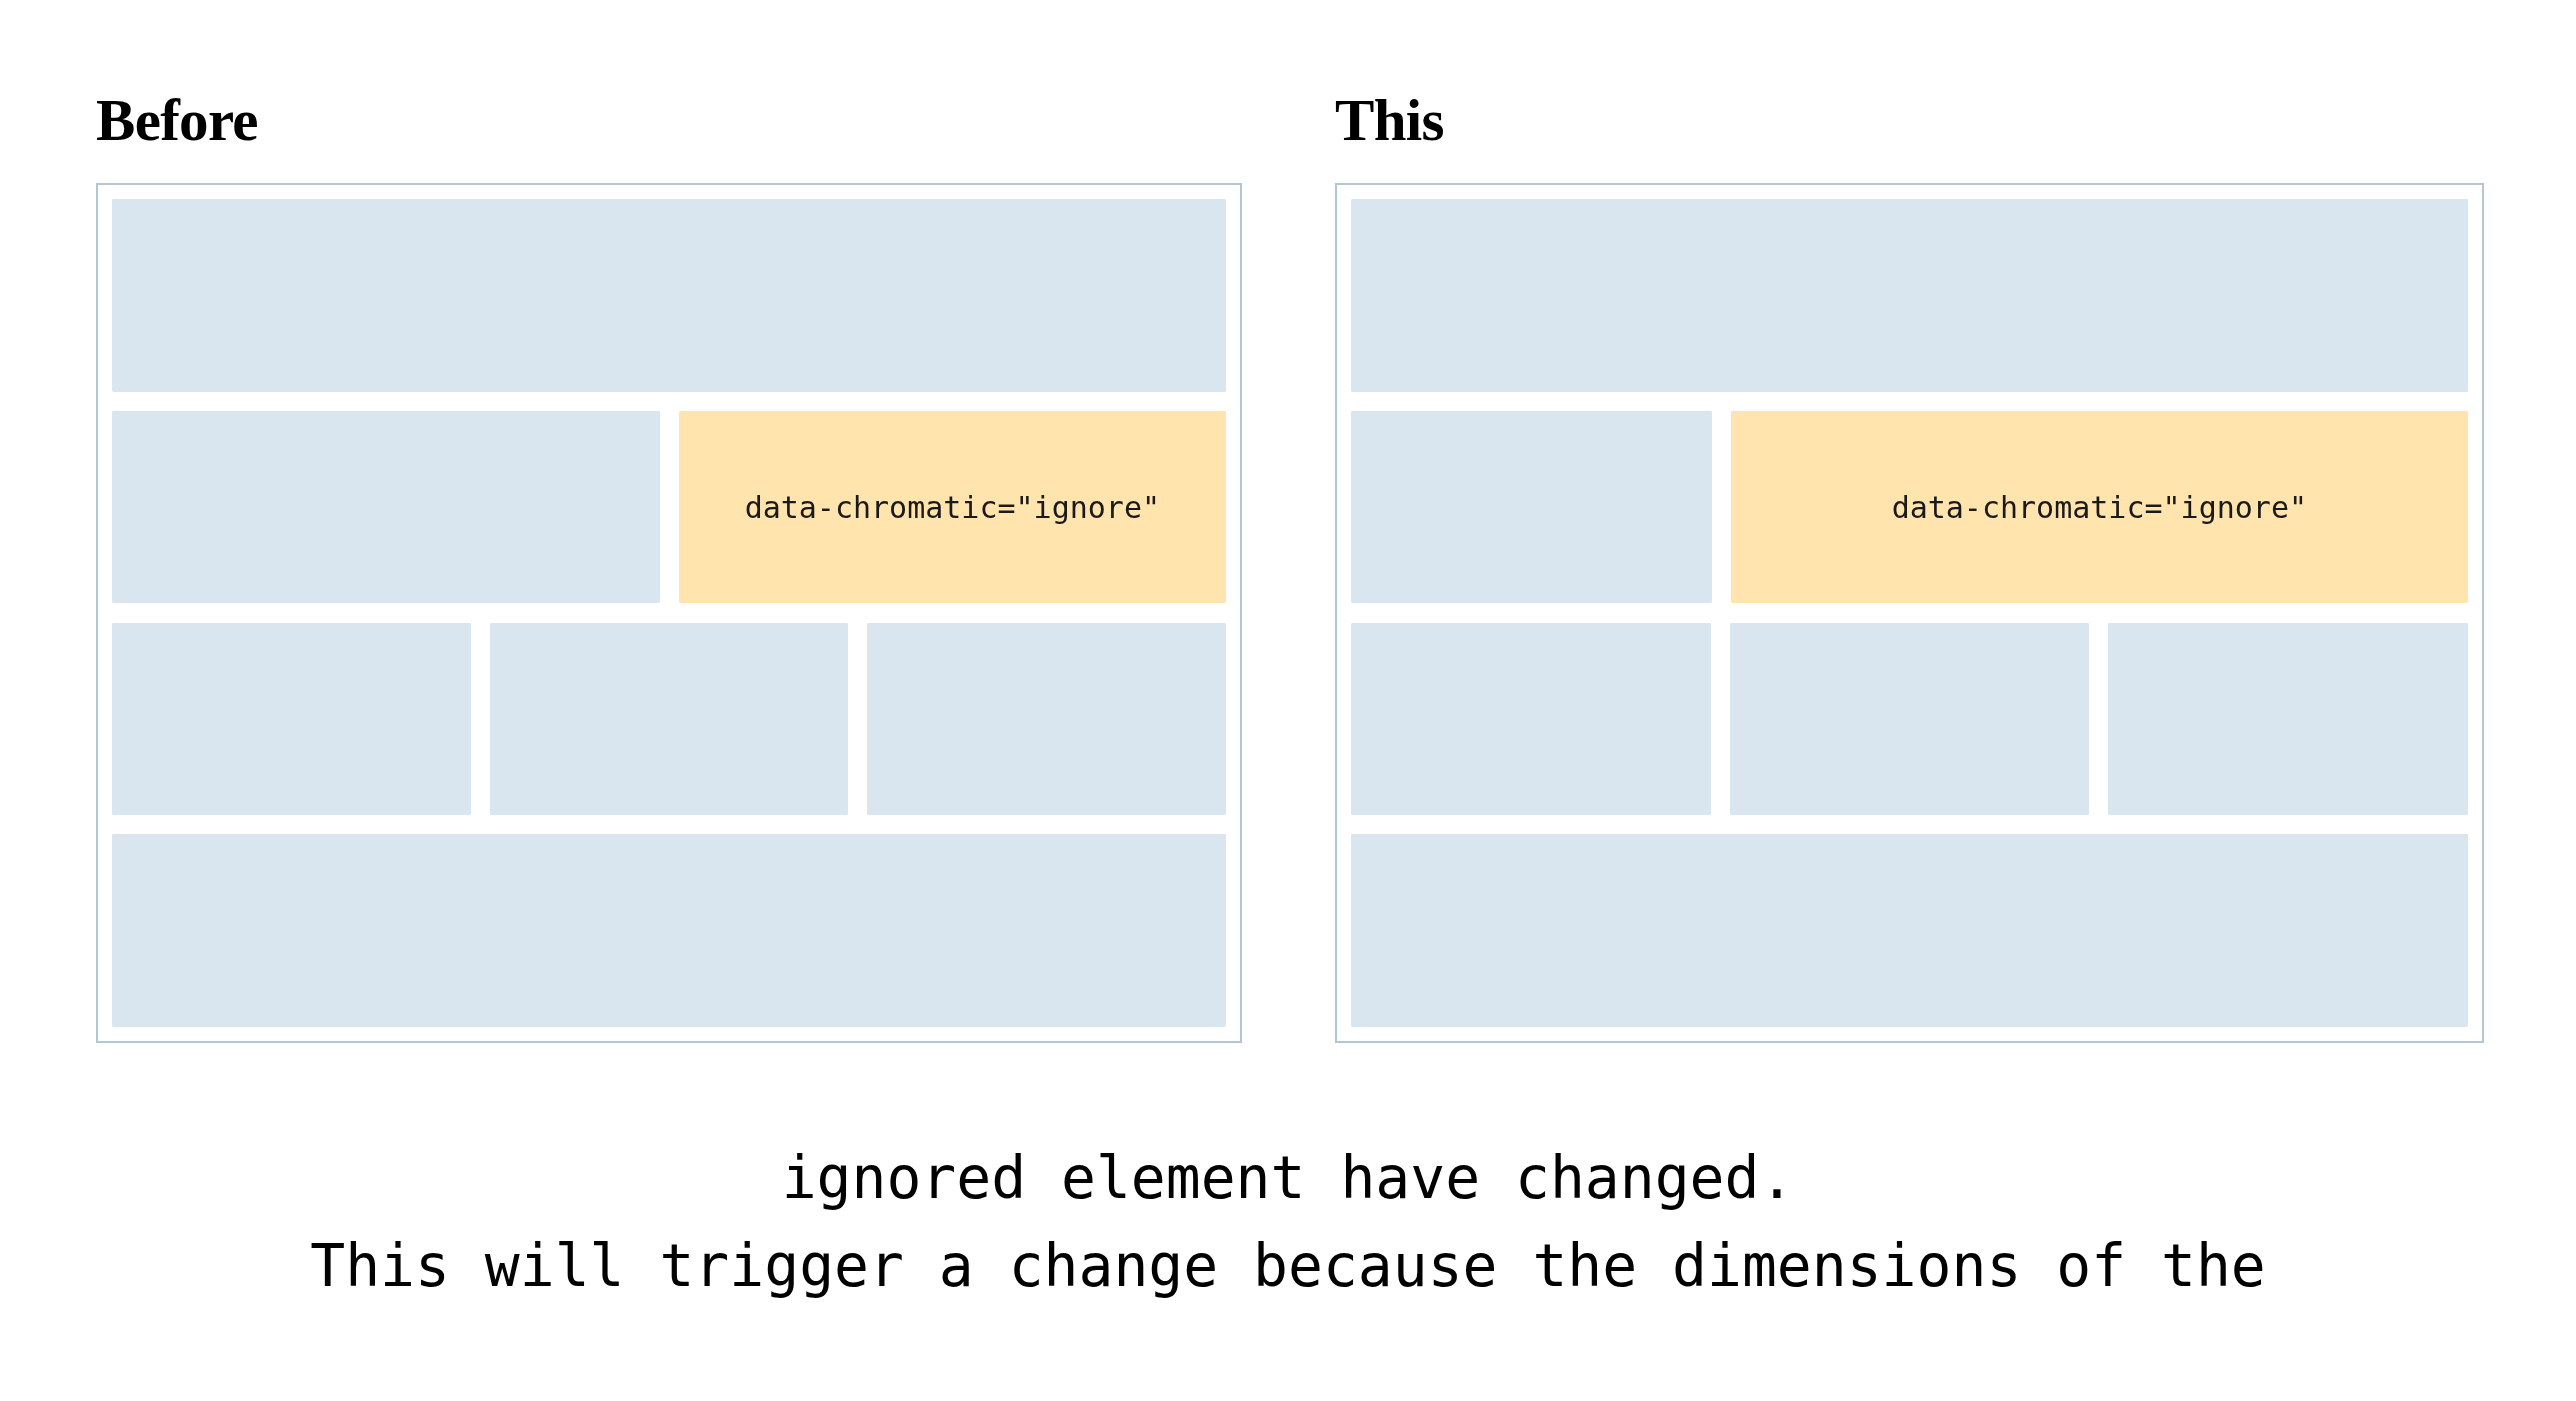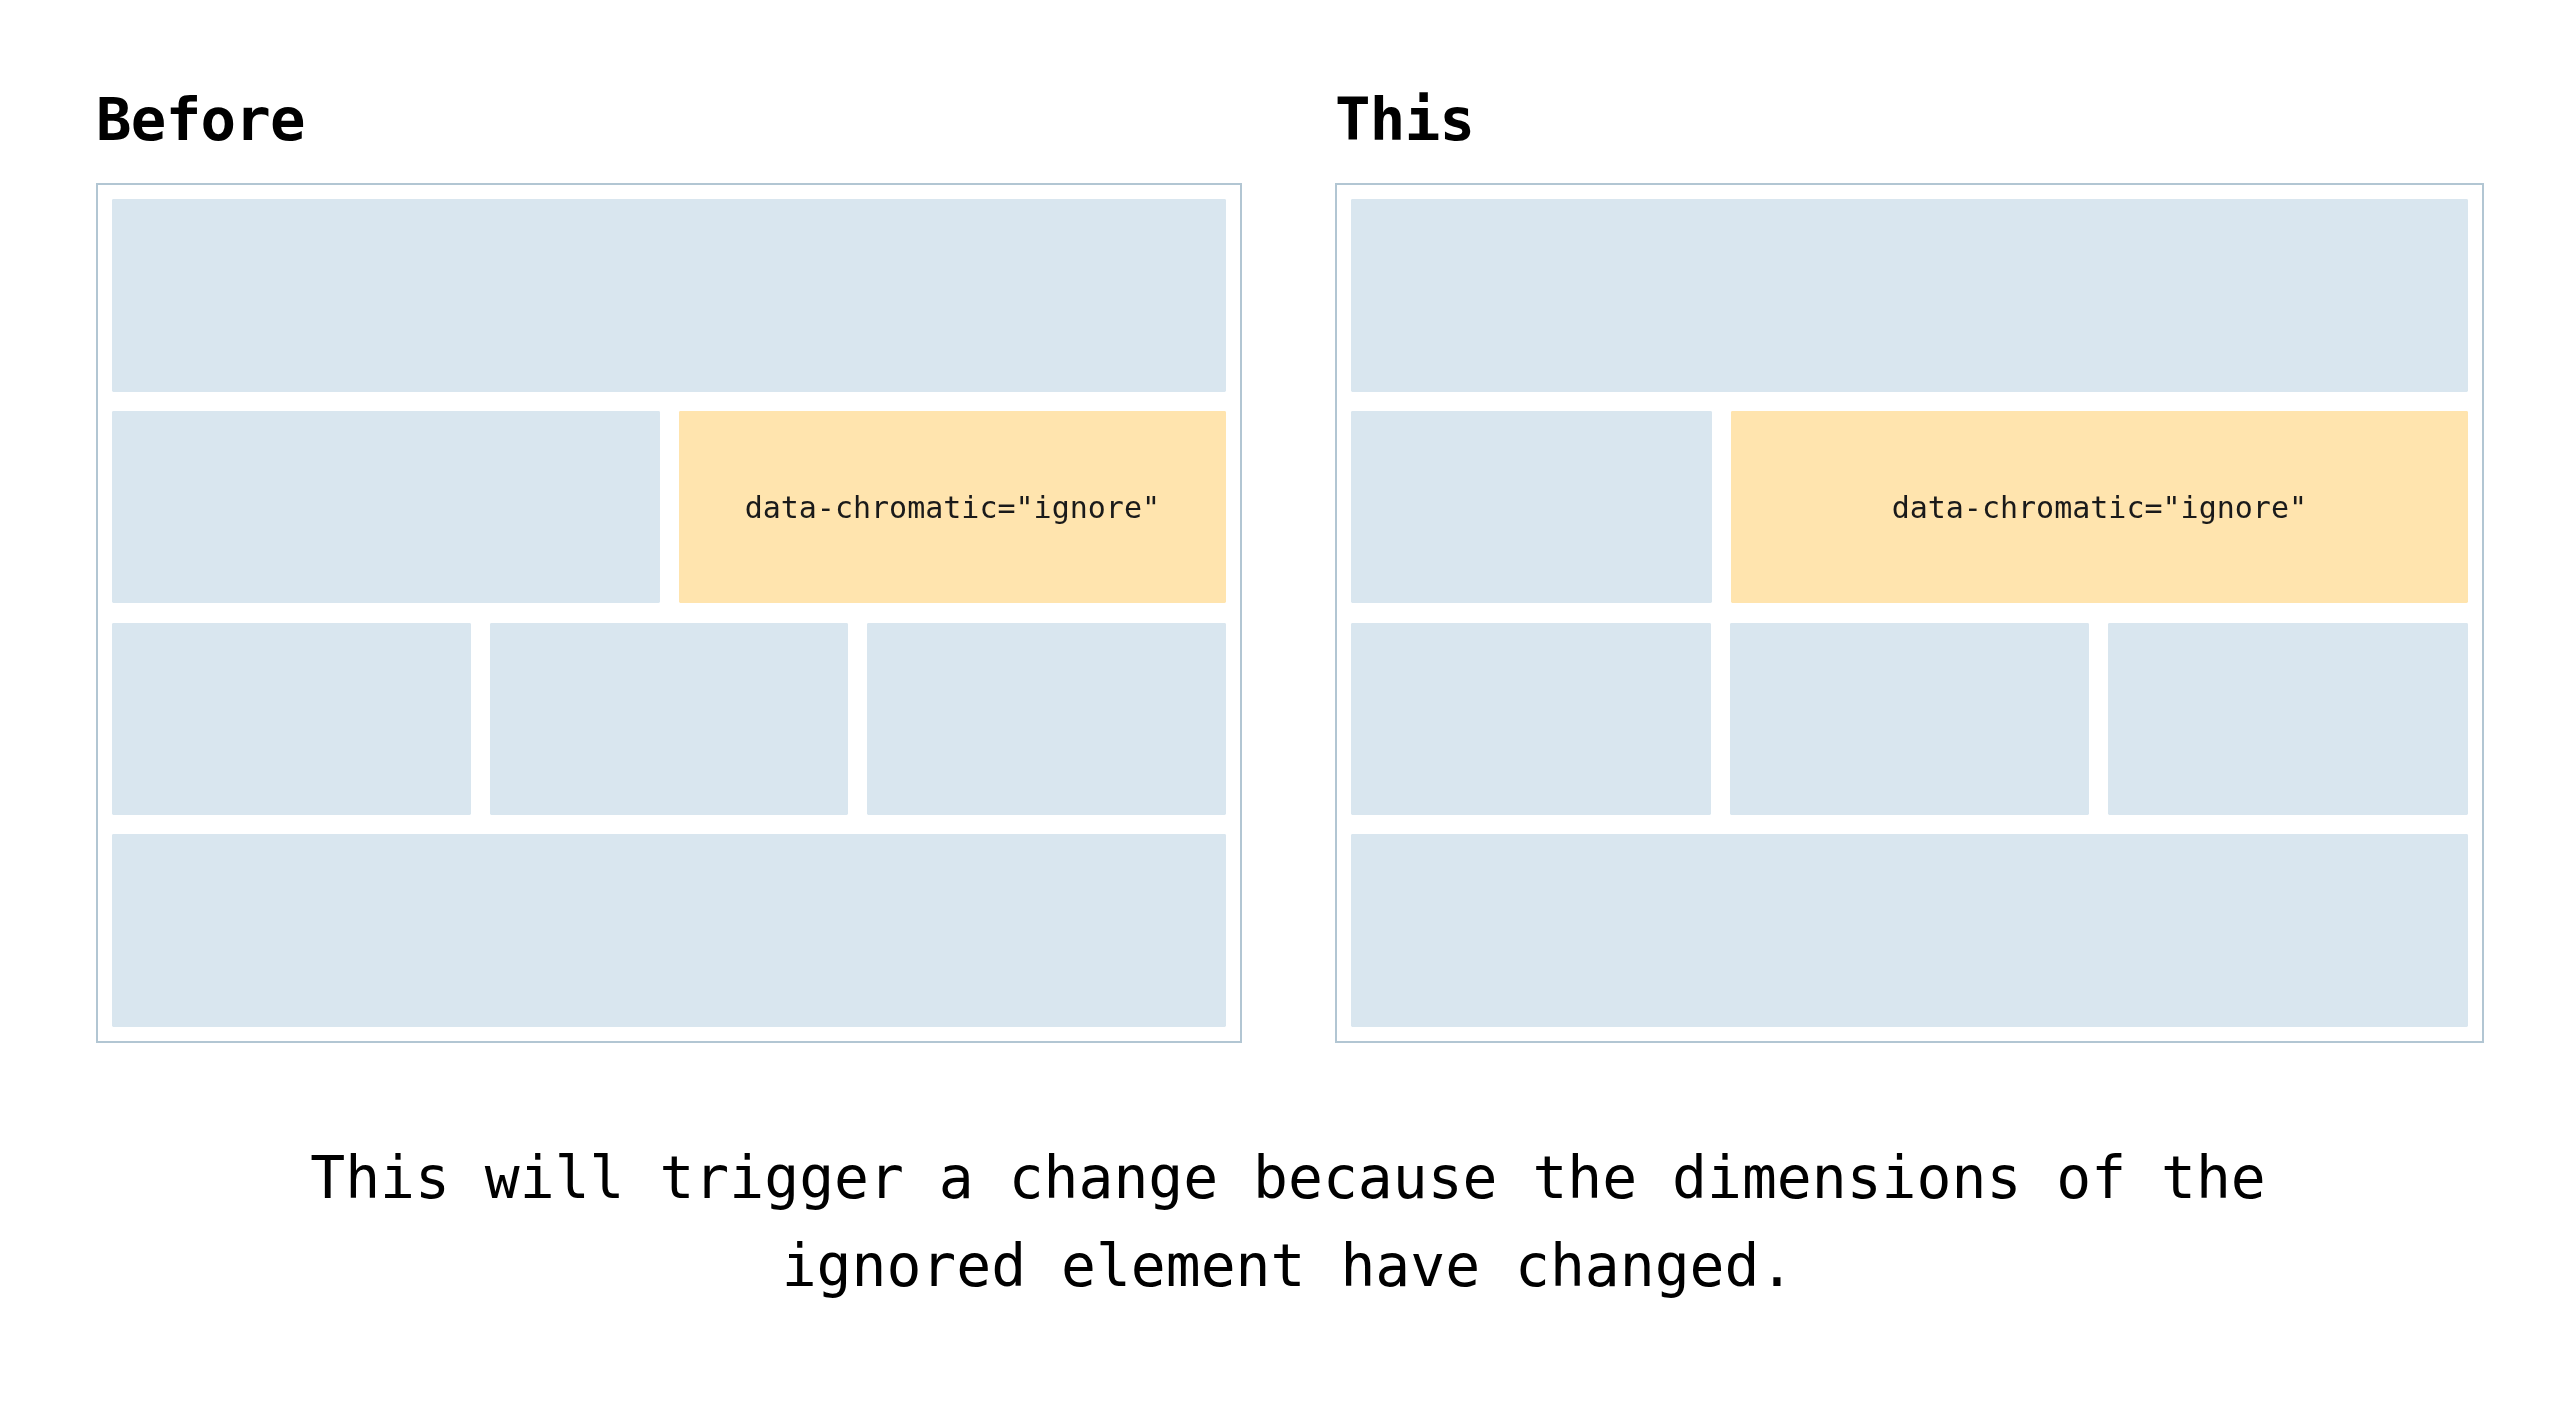--- a/index.html
+++ b/index.html
@@ -14,20 +14,21 @@
   .stage { position: relative; width: 2576px; height: 1402px; }
 
   .panel-title {
     position: absolute;
     top: 88px;
     font-size: 59px;
     font-weight: bold;
     line-height: 1.1;
     letter-spacing: -0.7px;
     color: #000000;
+    font-family: Liberation Serif, serif;
   }
   .panel-title.before { left: 96px; }
   .panel-title.after  { left: 1335px; }
 
   .panel {
     position: absolute;
     top: 183px;
     height: 860px;
     border: 2.2px solid #b2c6d3;
     background: #ffffff;
@@ -120,18 +121,18 @@
       <div class="block third"></div>
       <div class="block third"></div>
       <div class="block third"></div>
     </div>
     <div class="row">
       <div class="block full"></div>
     </div>
   </div>
 
   <div class="caption">
+    <div>ignored element have changed.</div>
     <div>This will trigger a change because the dimensions of the</div>
-    <div>ignored element have changed.</div>
   </div>
 
 </div>
 
 
 </body></html>

